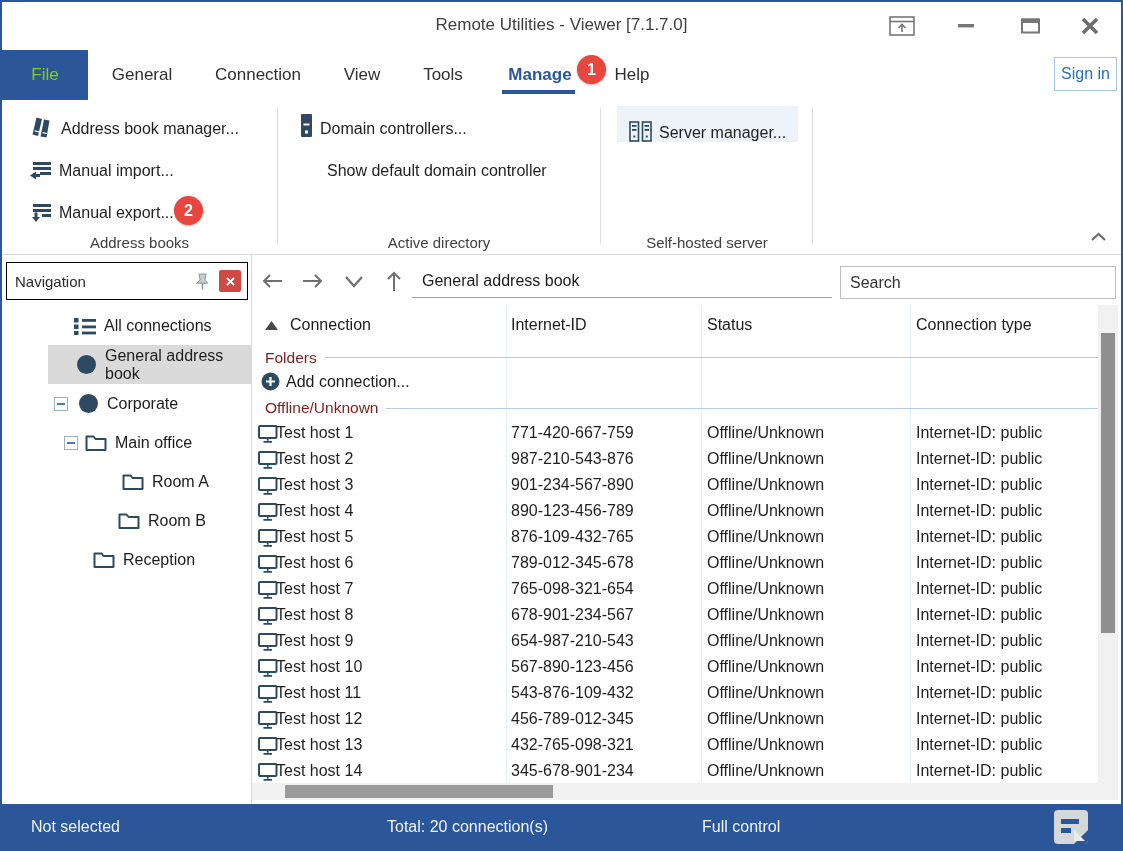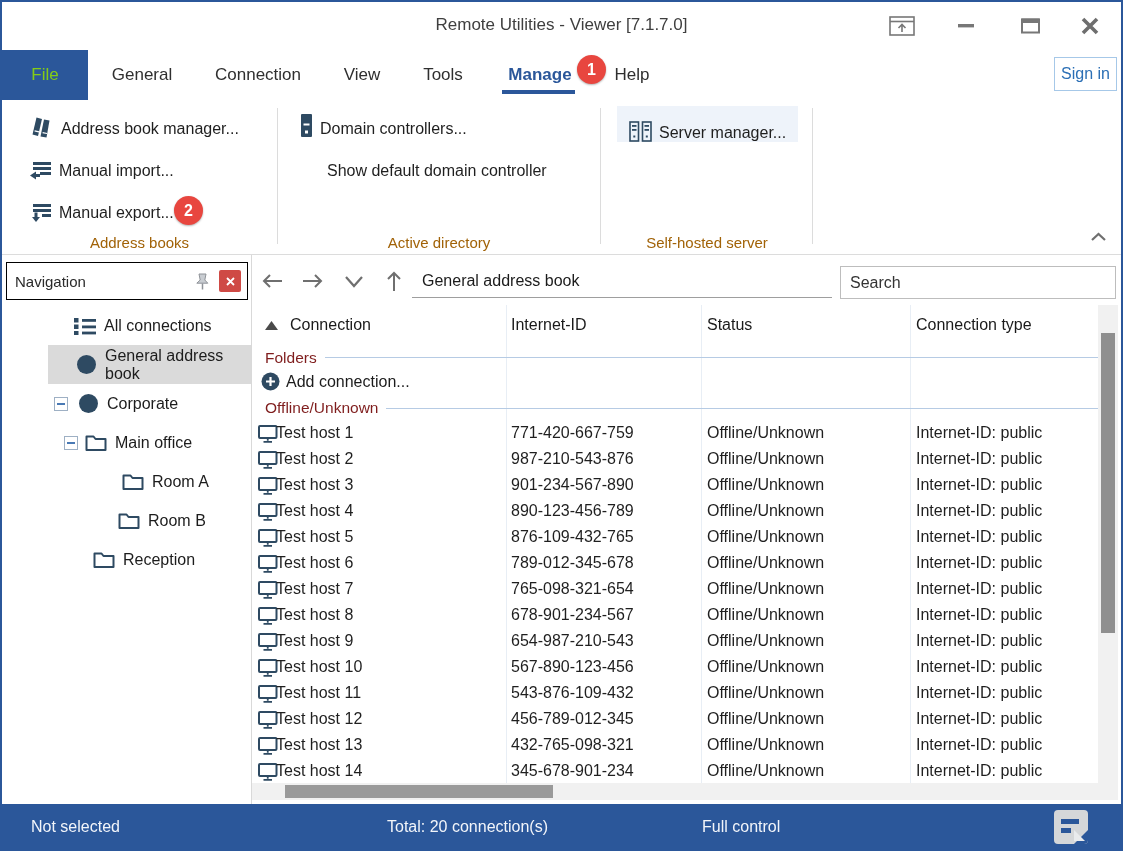--- a/index.html
+++ b/index.html
@@ -40,21 +40,21 @@
            display:flex; align-items:center; justify-content:center;
            box-shadow:0 1px 2px rgba(0,0,0,.3); z-index:9; }
   .badge.b1 { left:575px; top:5px; }
 
   
   .ribbon { position:relative; height:155px; background:#fff; border-bottom:1px solid #dcdcdc; }
   .ritem { position:absolute; height:30px; display:flex; align-items:flex-end; gap:7px;
            font-size:16px; color:#1f1f1f; cursor:default; white-space:nowrap; }
   .ritem.hl { background:#eef3fa; padding:0 12px; }
   .rgroup-label { position:absolute; top:134px; text-align:center; font-size:15px;
-                  color:#a16207; }
+                  color:#404040; }
   .rsep { position:absolute; top:8px; height:136px; width:1px; background:#dcdcdc; }
   .badge.b2 { left:172px; top:96px; }
   .ribbon-collapse { position:absolute; left:1086px; top:130px; width:20px; height:14px;
                      display:flex; align-items:center; justify-content:center; cursor:pointer; }
 
   
   .main { display:flex; height:549px; background:#fff; }
 
   
   .nav { position:relative; width:250px; border-right:1px solid #d9d9d9; }

